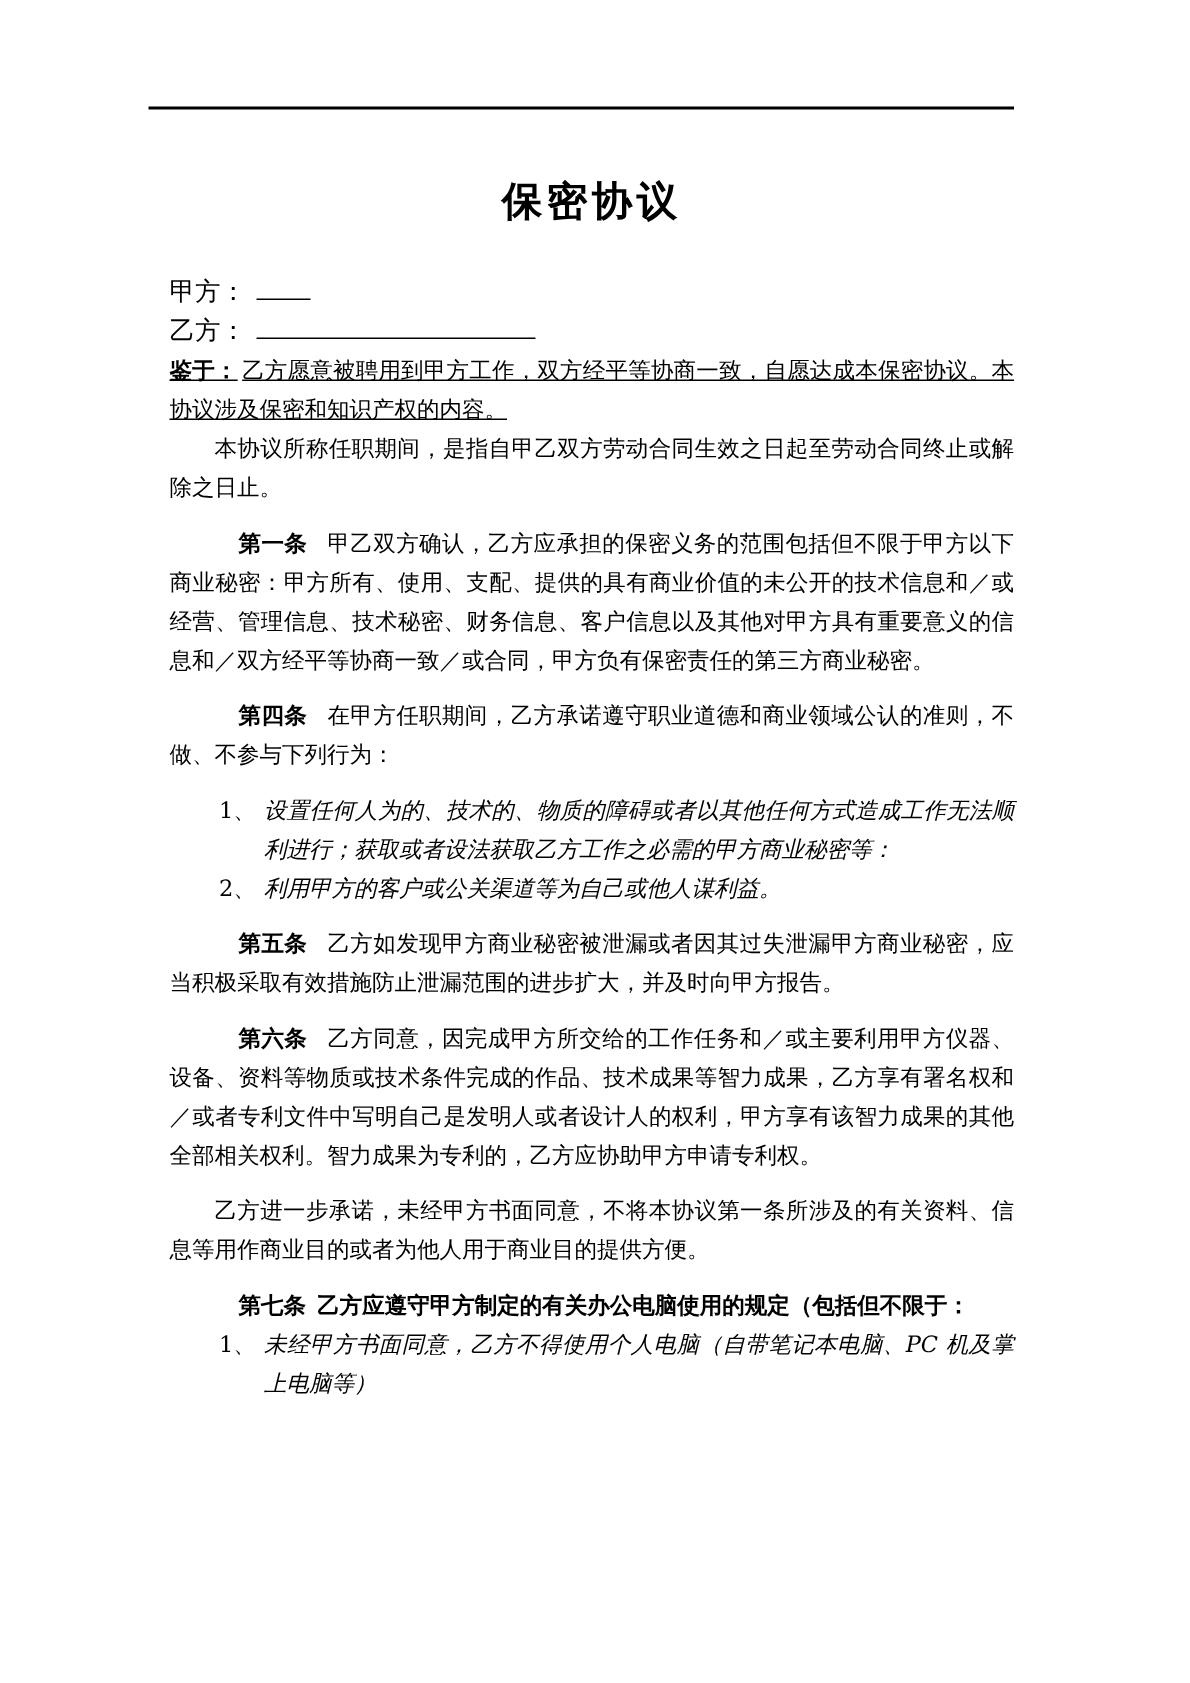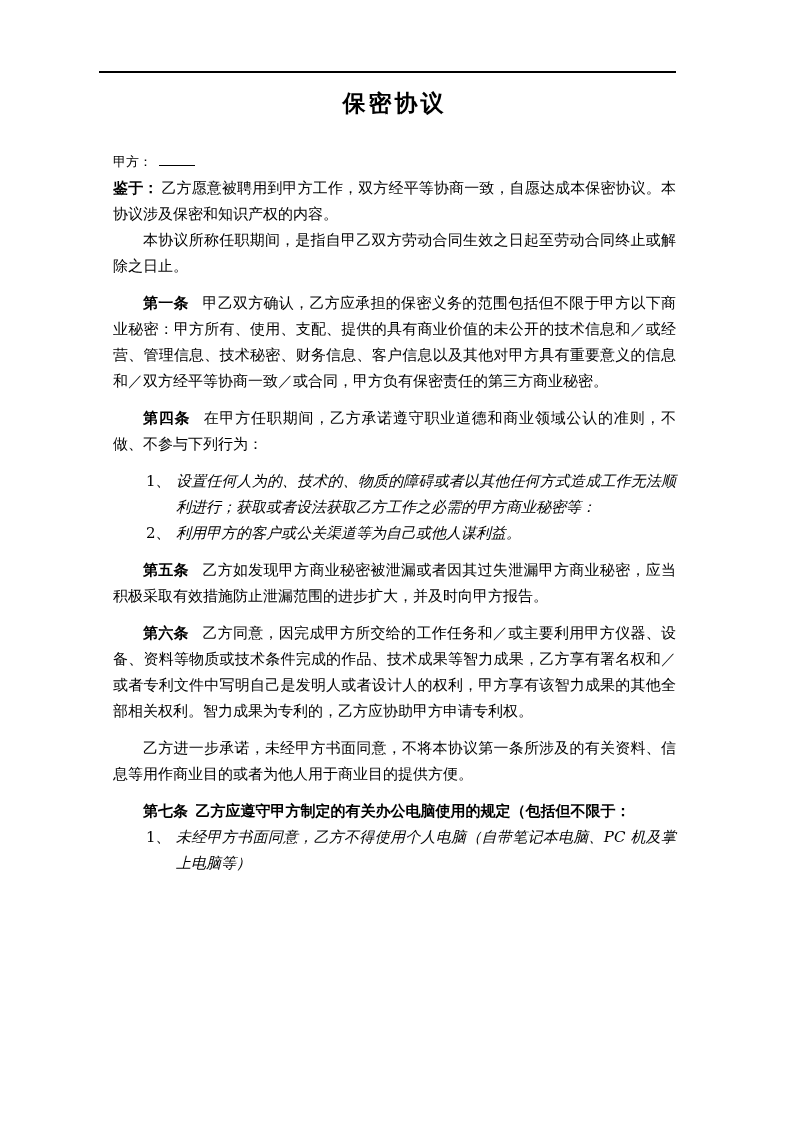--- a/index.html
+++ b/index.html
@@ -21,49 +21,49 @@
     height: 0;
     border-top: 2px solid #000000;
   }
   .content {
     position: absolute;
     top: 0;
     left: 113px;
     width: 563px;
   }
   .doc-title {
-    margin: 88px 0 0 0;
+    margin: 116px 0 0 0;
     text-align: center;
-    font-size: 23px;
+    font-size: 27px;
     font-weight: 700;
     letter-spacing: 3px;
   }
   .parties { margin-top: 30px; }
-  .party-line { font-size: 13px; line-height: 26px; }
+  .party-line { font-size: 17px; line-height: 26px; }
   .blank {
     display: inline-block;
     border-bottom: 1px solid #000000;
     height: 15px;
     margin-left: 7px;
     vertical-align: baseline;
   }
   .blank.short { width: 36px; }
   .blank.long  { width: 186px; }
-  .preamble { margin-top: 22px; }
+  .preamble { margin-top: 22px; text-decoration: underline; }
   p.para {
     margin: 0;
     font-size: 15px;
     line-height: 26px;
     text-align: justify;
   }
   p.indent { text-indent: 2em; }
   p.sp { margin-top: 11px; }
   .lead { font-weight: 700; }
-  .lead.wide  { margin-right: 0.9em; }
-  .lead.mid   { margin-right: 0.5em; }
+  .lead.wide  { margin-right: 0.9em; margin-left: 16px; }
+  .lead.mid   { margin-right: 0.5em; margin-left: 16px; }
   .lead.tight { margin-right: 0.2em; }
   .bold-line { font-weight: 700; }
   .num-list { margin-top: 11px; }
   .list-item {
     display: flex;
     font-size: 15px;
     line-height: 26px;
   }
   .list-item .num {
     flex: 0 0 auto;
@@ -82,20 +82,23 @@
 <div class="page">
   <div class="top-rule"></div>
 
   <div class="content">
 
     <h1 class="doc-title">保密协议</h1>
 
     <div class="parties">
       <div class="party-line">
         <span>甲方：</span><span class="blank short"></span>
+      </div>
+      <div class="party-line">
+        <span>乙方：</span><span class="blank long"></span>
       </div>
     </div>
 
     <p class="para preamble">
       <span class="lead tight">鉴于：</span><span>乙方愿意被聘用到甲方工作，双方经平等协商一致，自愿达成本保密协议。本协议涉及保密和知识产权的内容。</span>
     </p>
 
     <p class="para indent">本协议所称任职期间，是指自甲乙双方劳动合同生效之日起至劳动合同终止或解除之日止。</p>
 
     <p class="para indent sp">

